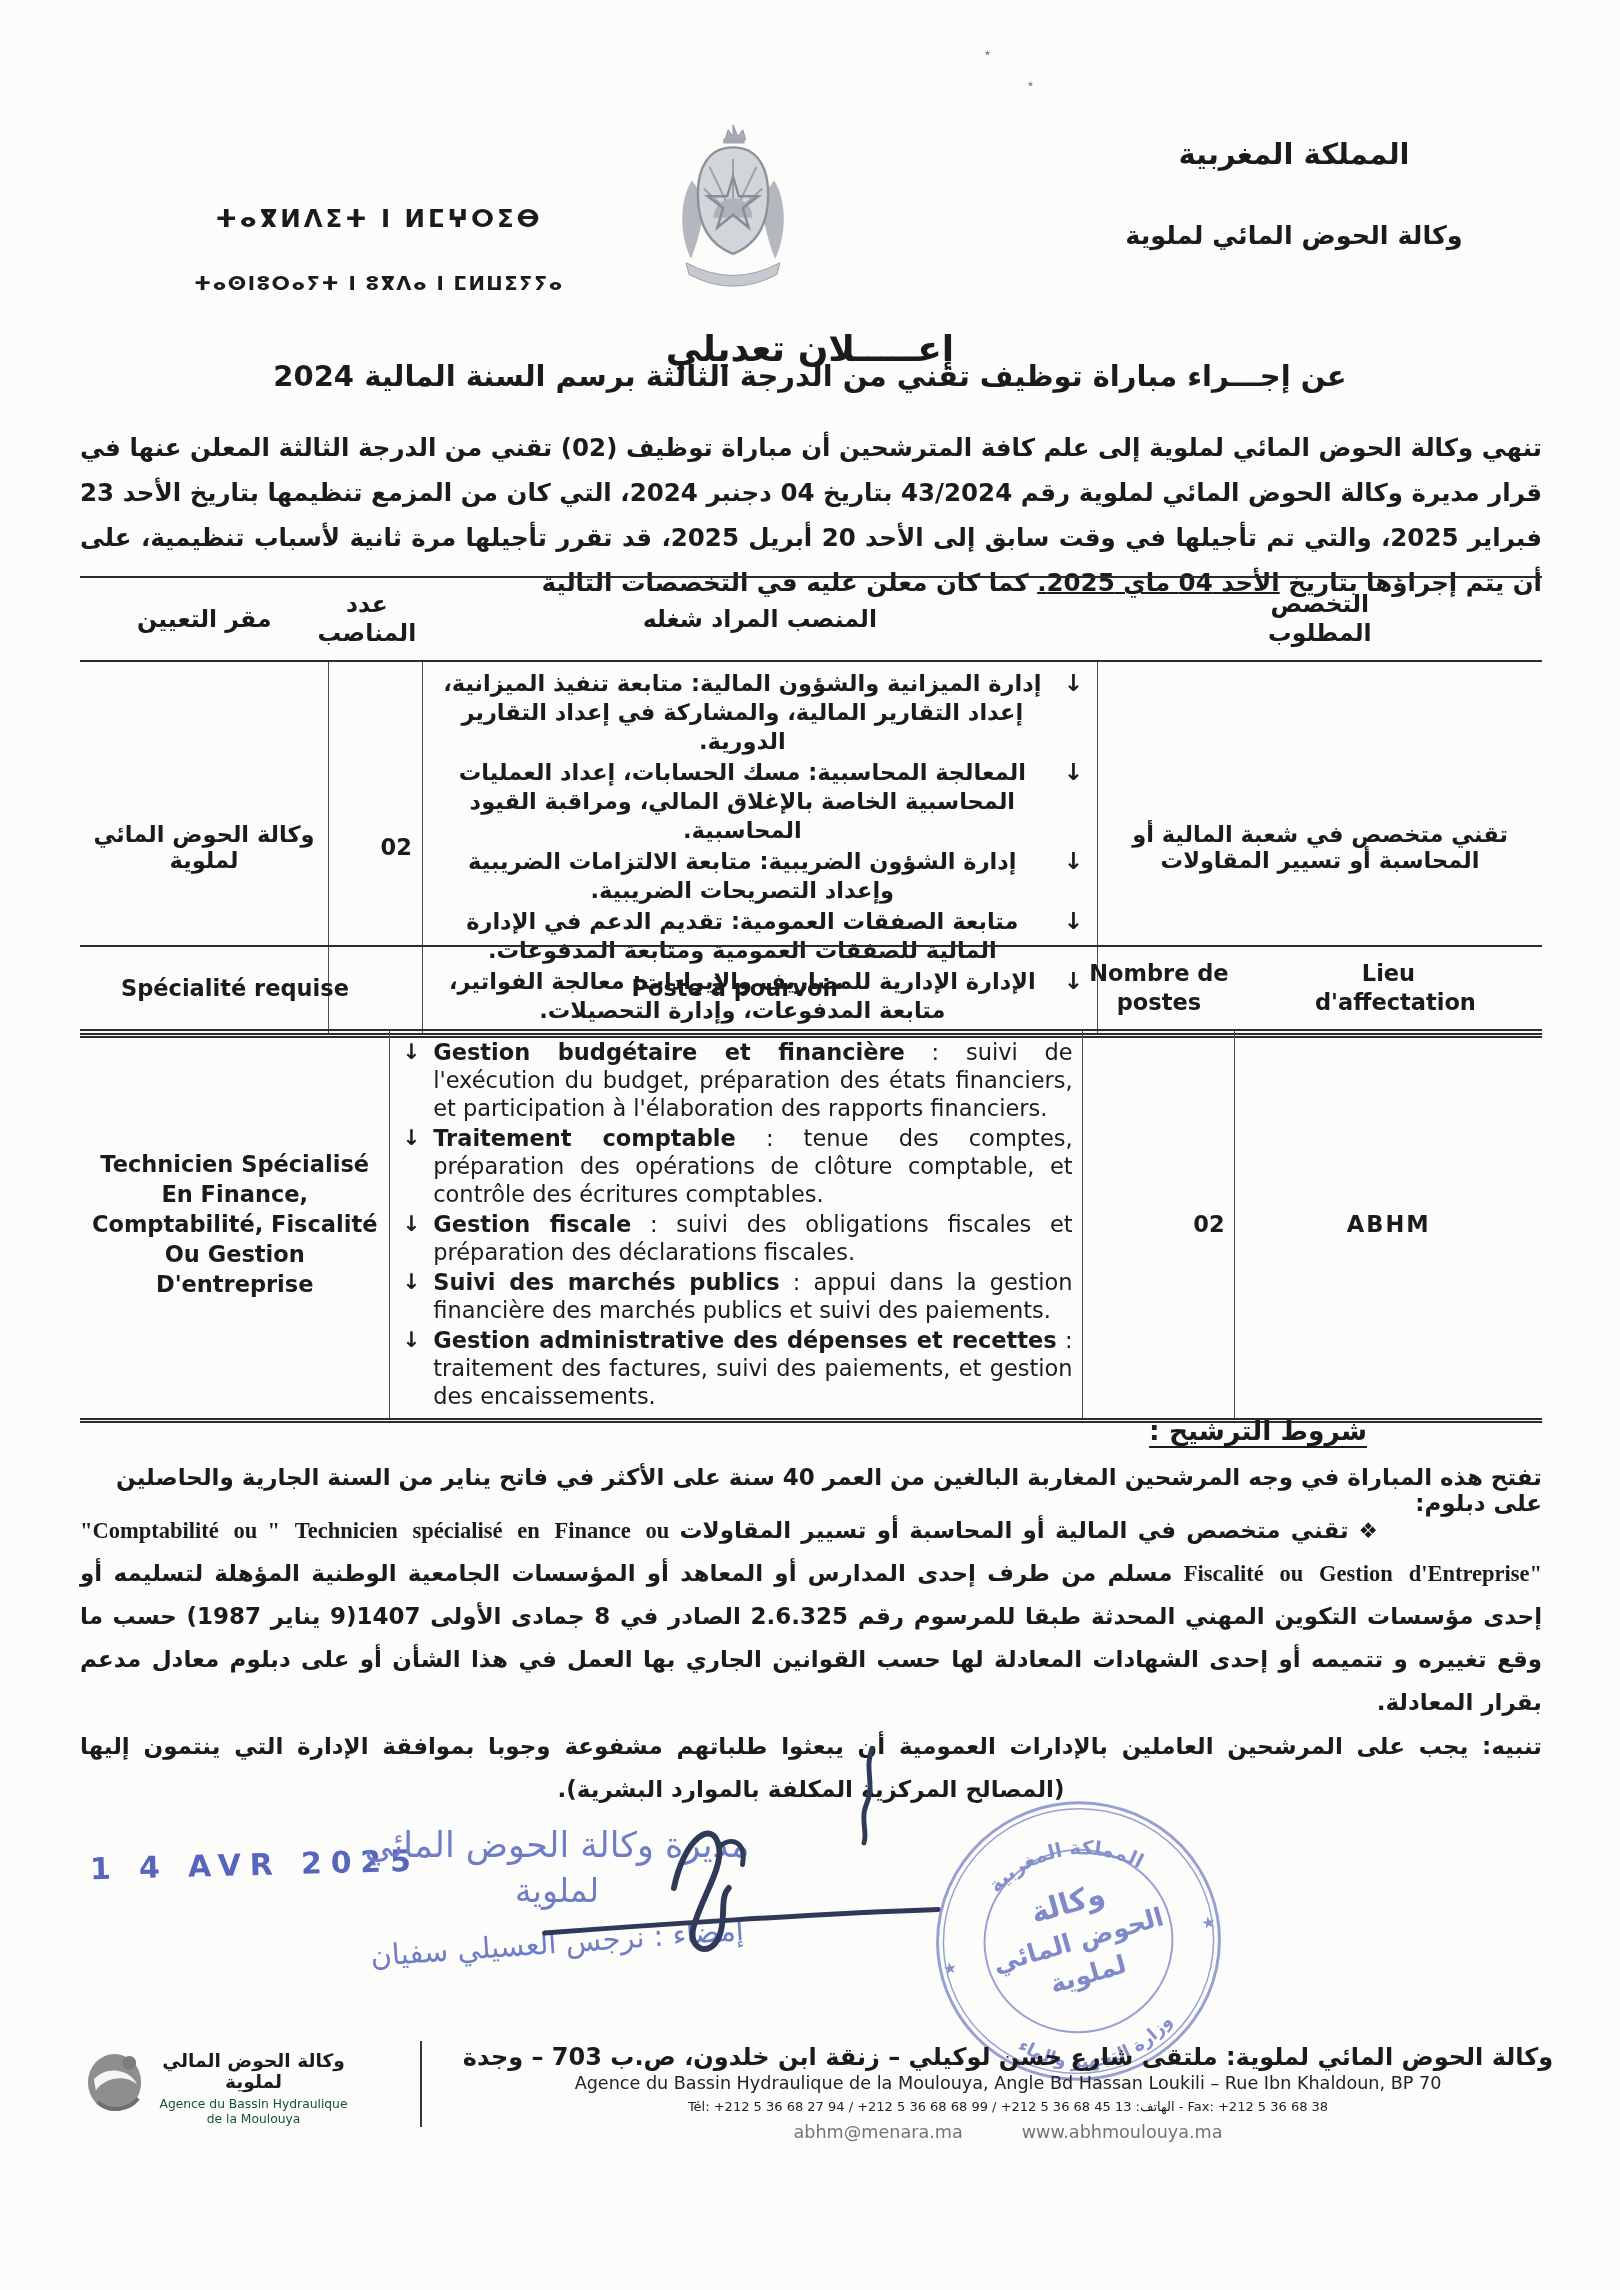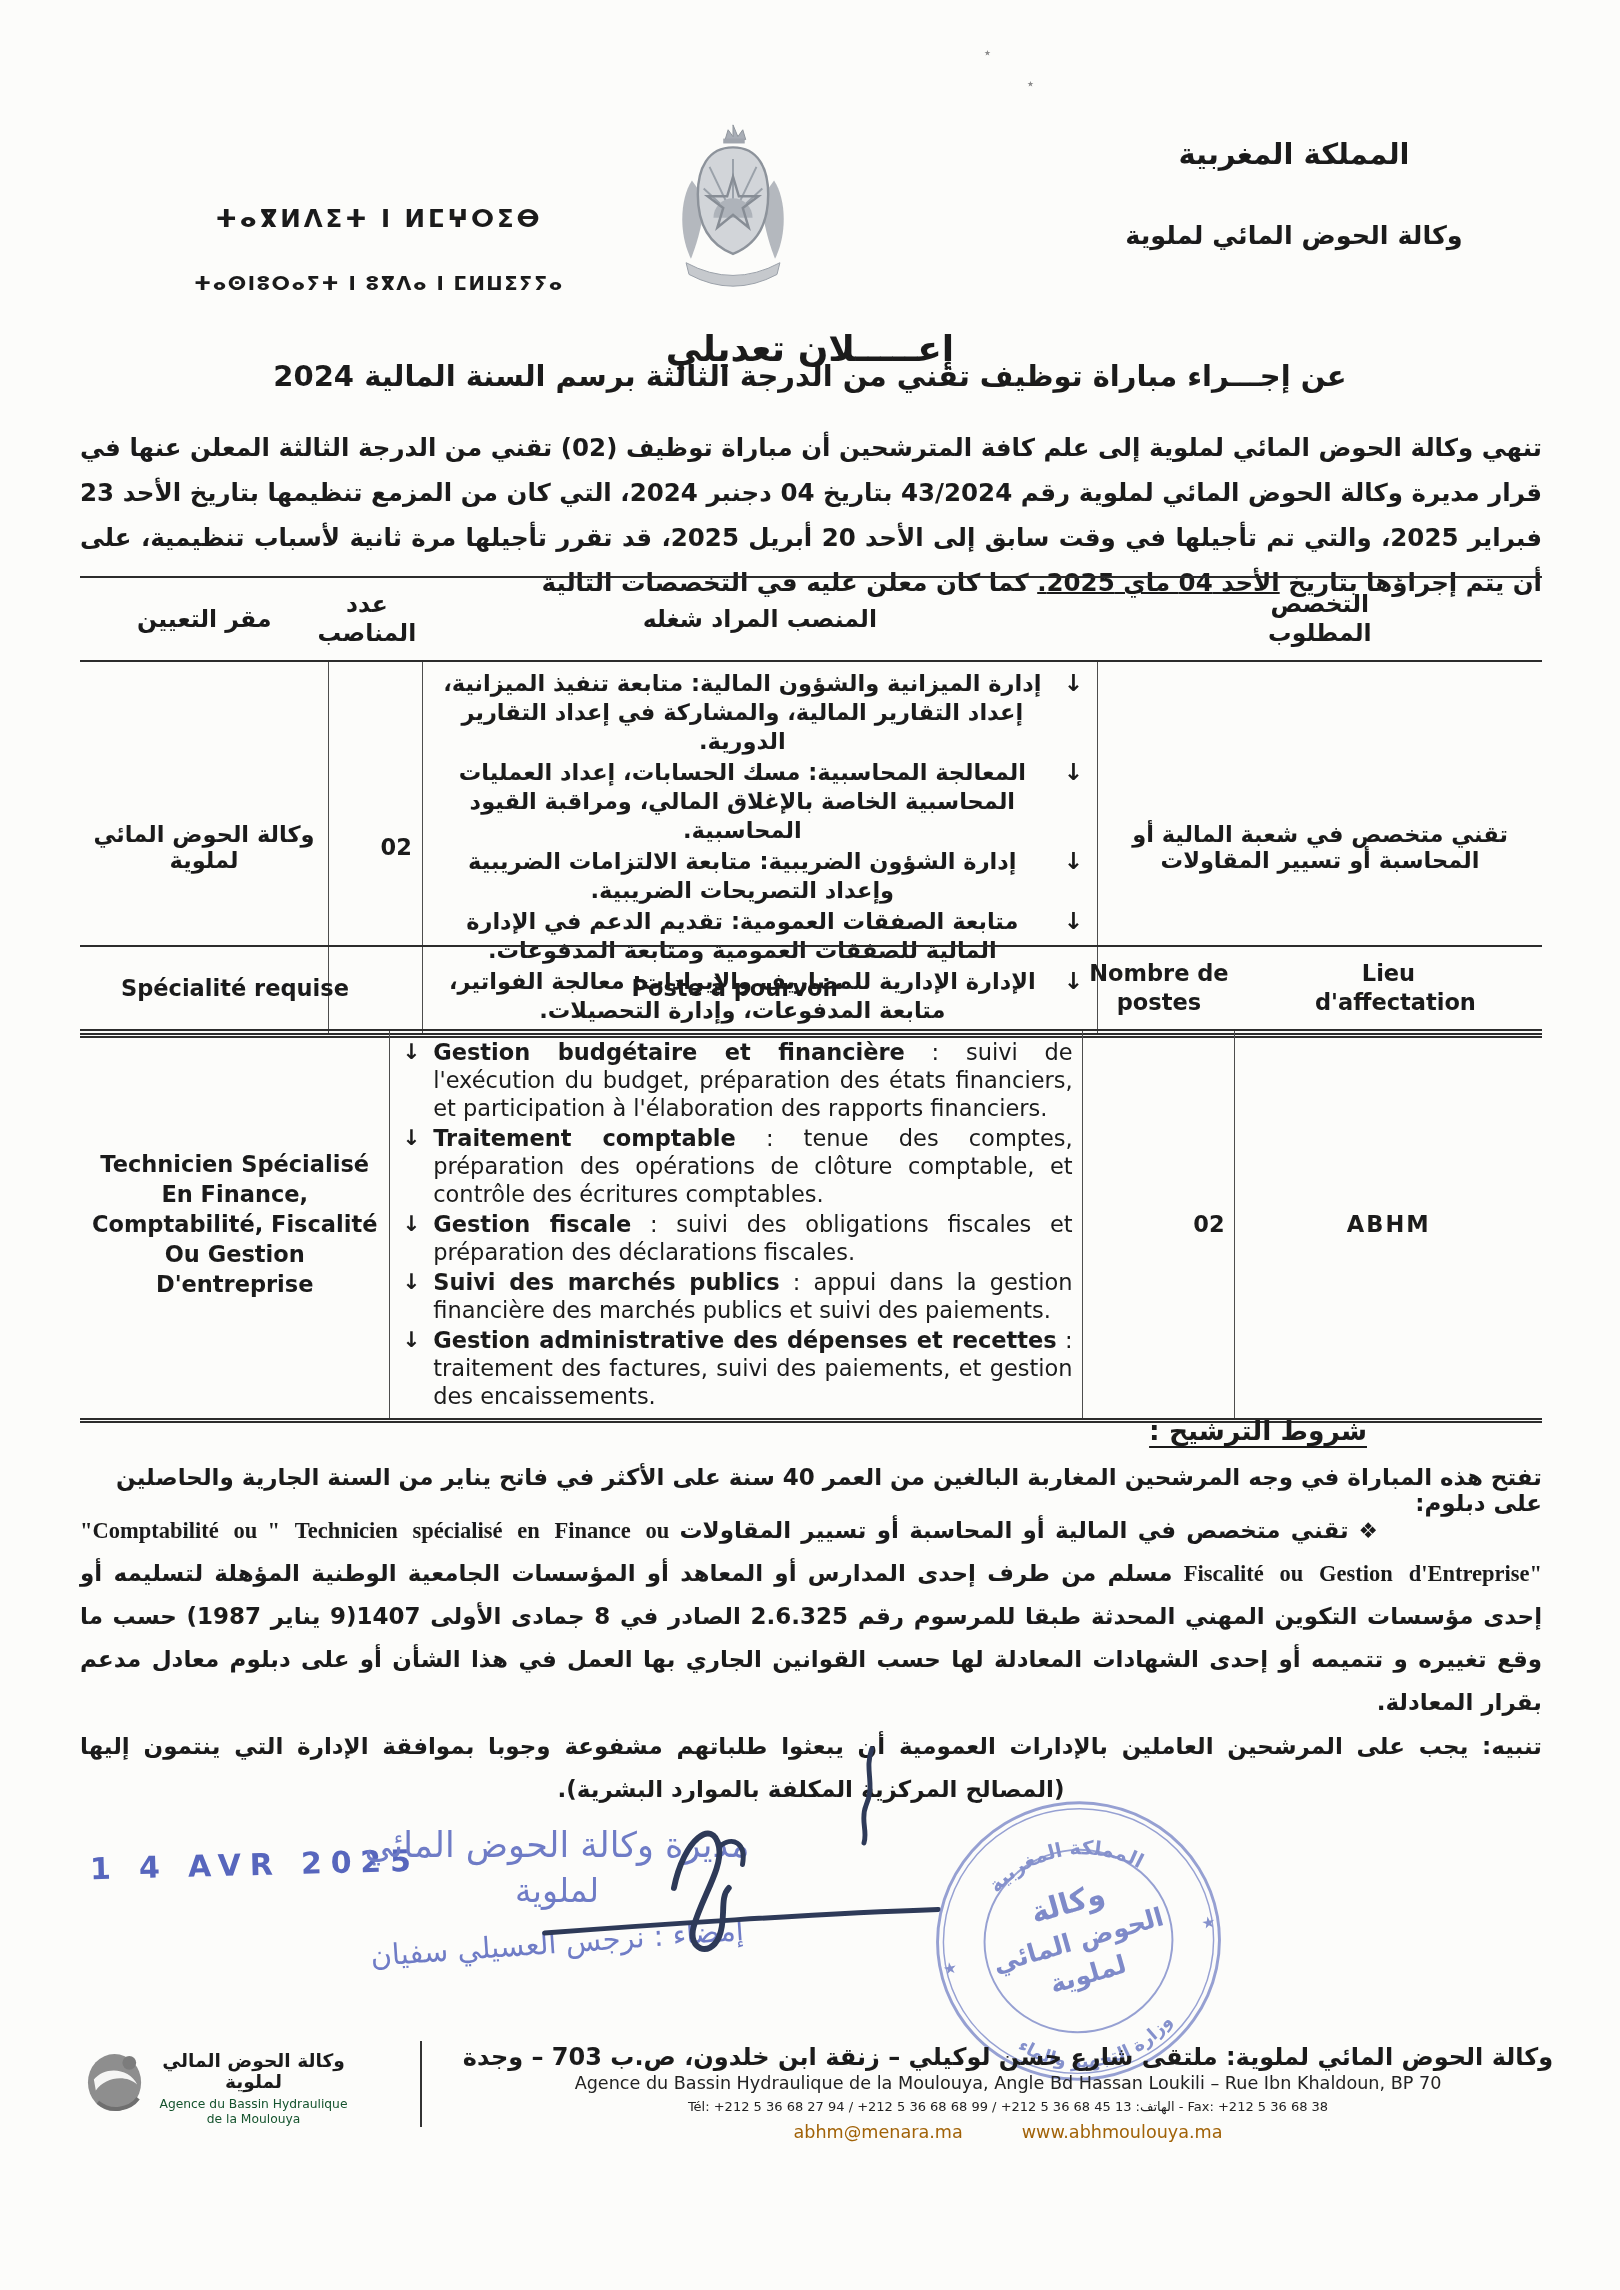--- a/index.html
+++ b/index.html
@@ -70,21 +70,21 @@
 
   
   .f-left-text{left:153px;top:2050px;width:201px;text-align:center;}
   .f-left-ar{font-size:18.6px;font-weight:bold;direction:rtl;}
   .f-left-fr{font-size:12.3px;line-height:14.7px;color:#14532d;margin-top:4.9px;}
   .f-divider{left:420px;top:2041px;width:2px;height:86px;background:#333;}
   .f-right{left:437px;top:2045px;width:1142px;text-align:center;}
   .f-ar{font-size:24px;font-weight:bold;direction:rtl;line-height:25.5px;}
   .f-fr{font-size:17.6px;line-height:24.5px;color:#222;}
   .f-tel{font-size:13px;line-height:24.5px;color:#222;}
-  .f-web{font-size:17.6px;line-height:24.5px;color:#a16207;}
+  .f-web{font-size:17.6px;line-height:24.5px;color:#737373;}
   .f-web .gap{display:inline-block;width:59px;}
 </style>
 </head>
 <body>
 
 <div class="page">
 
   <span class="abs speck" style="left:984px;top:45px;">٭</span>
   <span class="abs speck" style="left:1027px;top:76px;">٭</span>
 

